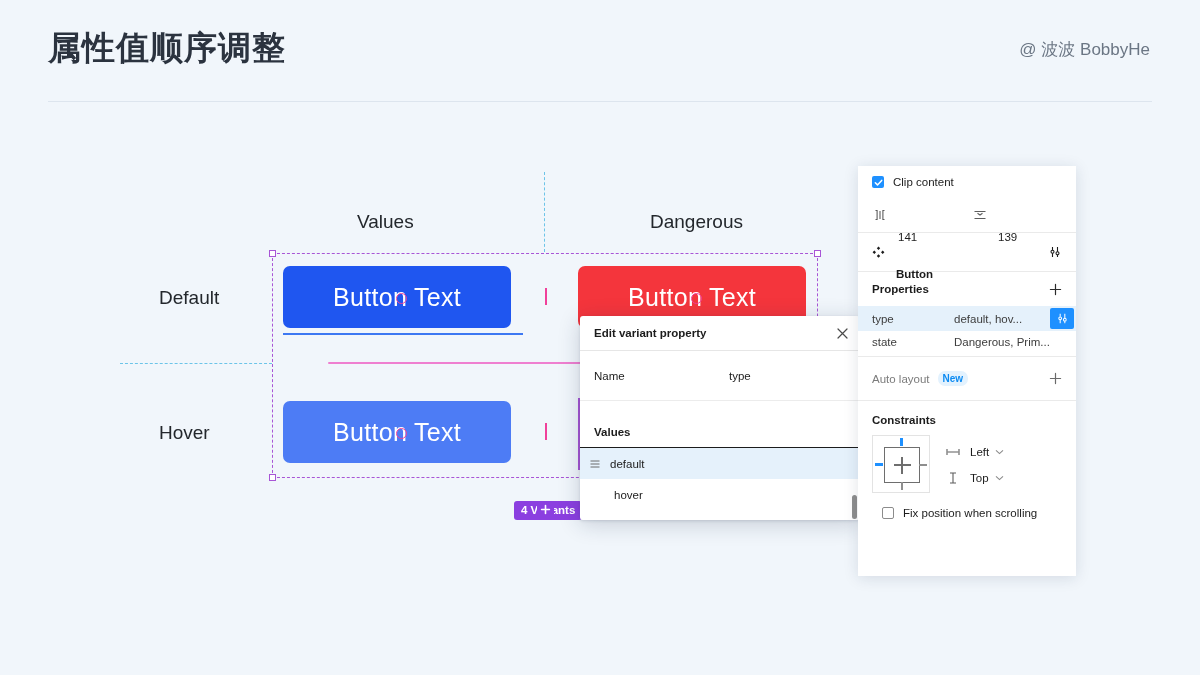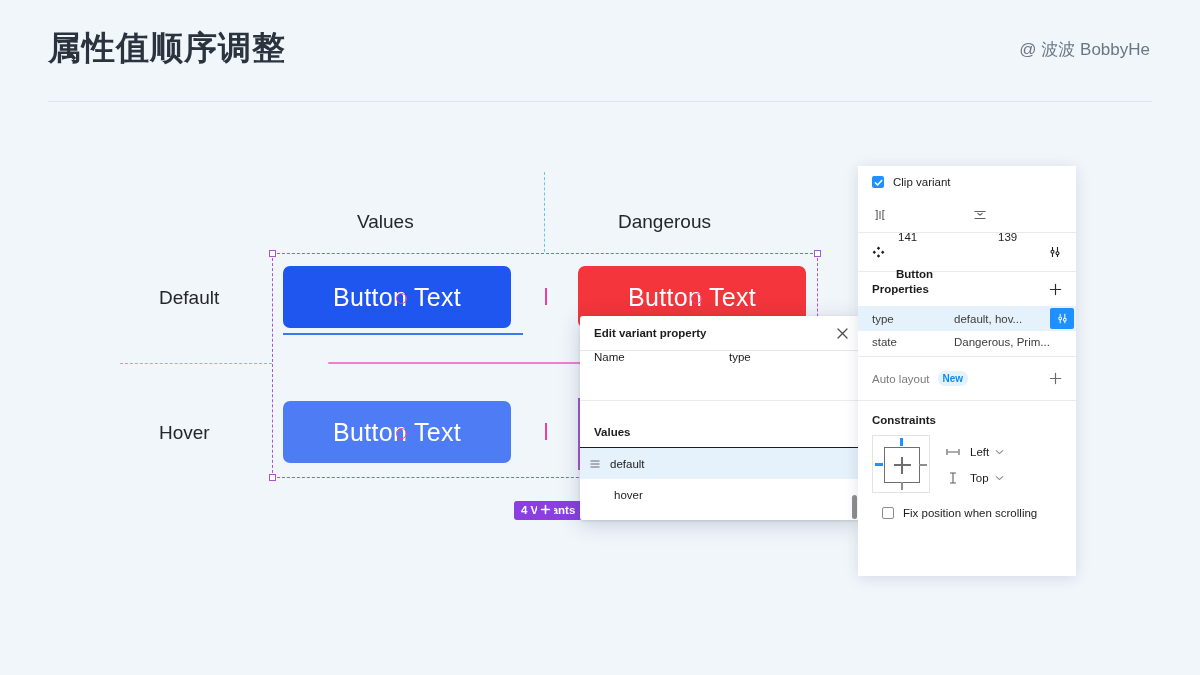--- a/index.html
+++ b/index.html
@@ -123,21 +123,21 @@
     box-shadow: 0 4px 22px rgba(25,40,70,0.20), 0 1px 3px rgba(25,40,70,0.14);
     overflow: hidden;
   }
   .dlg-head {
     height: 35px; display: flex; align-items: center;
     padding: 0 11px 0 14px; border-bottom: 1px solid #e6e6e6; gap: 32px;
   }
   .dlg-title { font-size: 11.5px; font-weight: bold; color: #1c1c1c; flex: 1; }
   .dlg-close { cursor: default; display: flex; align-items: center; }
   .dlg-row {
-    height: 50px; display: flex; 
+    height: 50px; display: flex; align-items: center;
     padding: 0 14px; border-bottom: 1px solid #ececec;
   }
   .dlg-label { font-size: 11.5px; color: #1c1c1c; width: 135px; }
   .dlg-value { font-size: 11.5px; color: #1c1c1c; }
   .dlg-values-head {
     height: 47px; display: flex; align-items: flex-end;
     padding: 0 14px 9px; border-bottom: 1.7px solid #1c1c1c;
     font-size: 11.5px; font-weight: bold; color: #1c1c1c;
   }
   .dlg-item {
@@ -233,21 +233,21 @@
 <div id="slide">
 
   <div class="slide-title">属性值顺序调整</div>
   <div class="slide-author">@ 波波 BobbyHe</div>
   <div class="header-rule"></div>
 
   <div class="guide-v"></div>
   <div class="guide-h"></div>
 
   <div class="col-label" style="left:357px; top:211px;">Values</div>
-  <div class="col-label" style="left:618px; top:211px;">Dangerous</div>
+  <div class="col-label" style="left:650px; top:211px;">Dangerous</div>
 
   <div class="row-label" style="left:159px; top:287px;">Default</div>
   <div class="row-label" style="left:159px; top:422px;">Hover</div>
 
   <div class="variant-box">
     <span class="handle tl"></span>
     <span class="handle tr"></span>
     <span class="handle bl"></span>
     <span class="handle br"></span>
   </div>
@@ -315,21 +315,21 @@
 
   <div class="panel">
 
     <div class="p-sec">
       <div class="p-row" style="height:32px;">
         <span class="chk on">
           <svg width="9" height="9" viewBox="0 0 9 9">
             <path d="M1.3 4.7l2.2 2.2L7.7 2.4" stroke="#ffffff" stroke-width="1.5" fill="none" stroke-linecap="round" stroke-linejoin="round"></path>
           </svg>
         </span>
-        <span class="clip-label">Clip variant</span>
+        <span class="clip-label">Clip content</span>
       </div>
 
       <div class="p-row size-row">
         <span class="size-item" style="width:100px;">
           <svg width="16" height="12" viewBox="0 0 16 12">
             <path d="M3.5 1.5h1.6v9H3.5M12.5 1.5h-1.6v9h1.6" stroke="#5d5d5d" stroke-width="1.1" fill="none"></path>
             <path d="M8 2v8" stroke="#5d5d5d" stroke-width="1.1"></path>
           </svg>
           <span class="num">141</span>
         </span>

